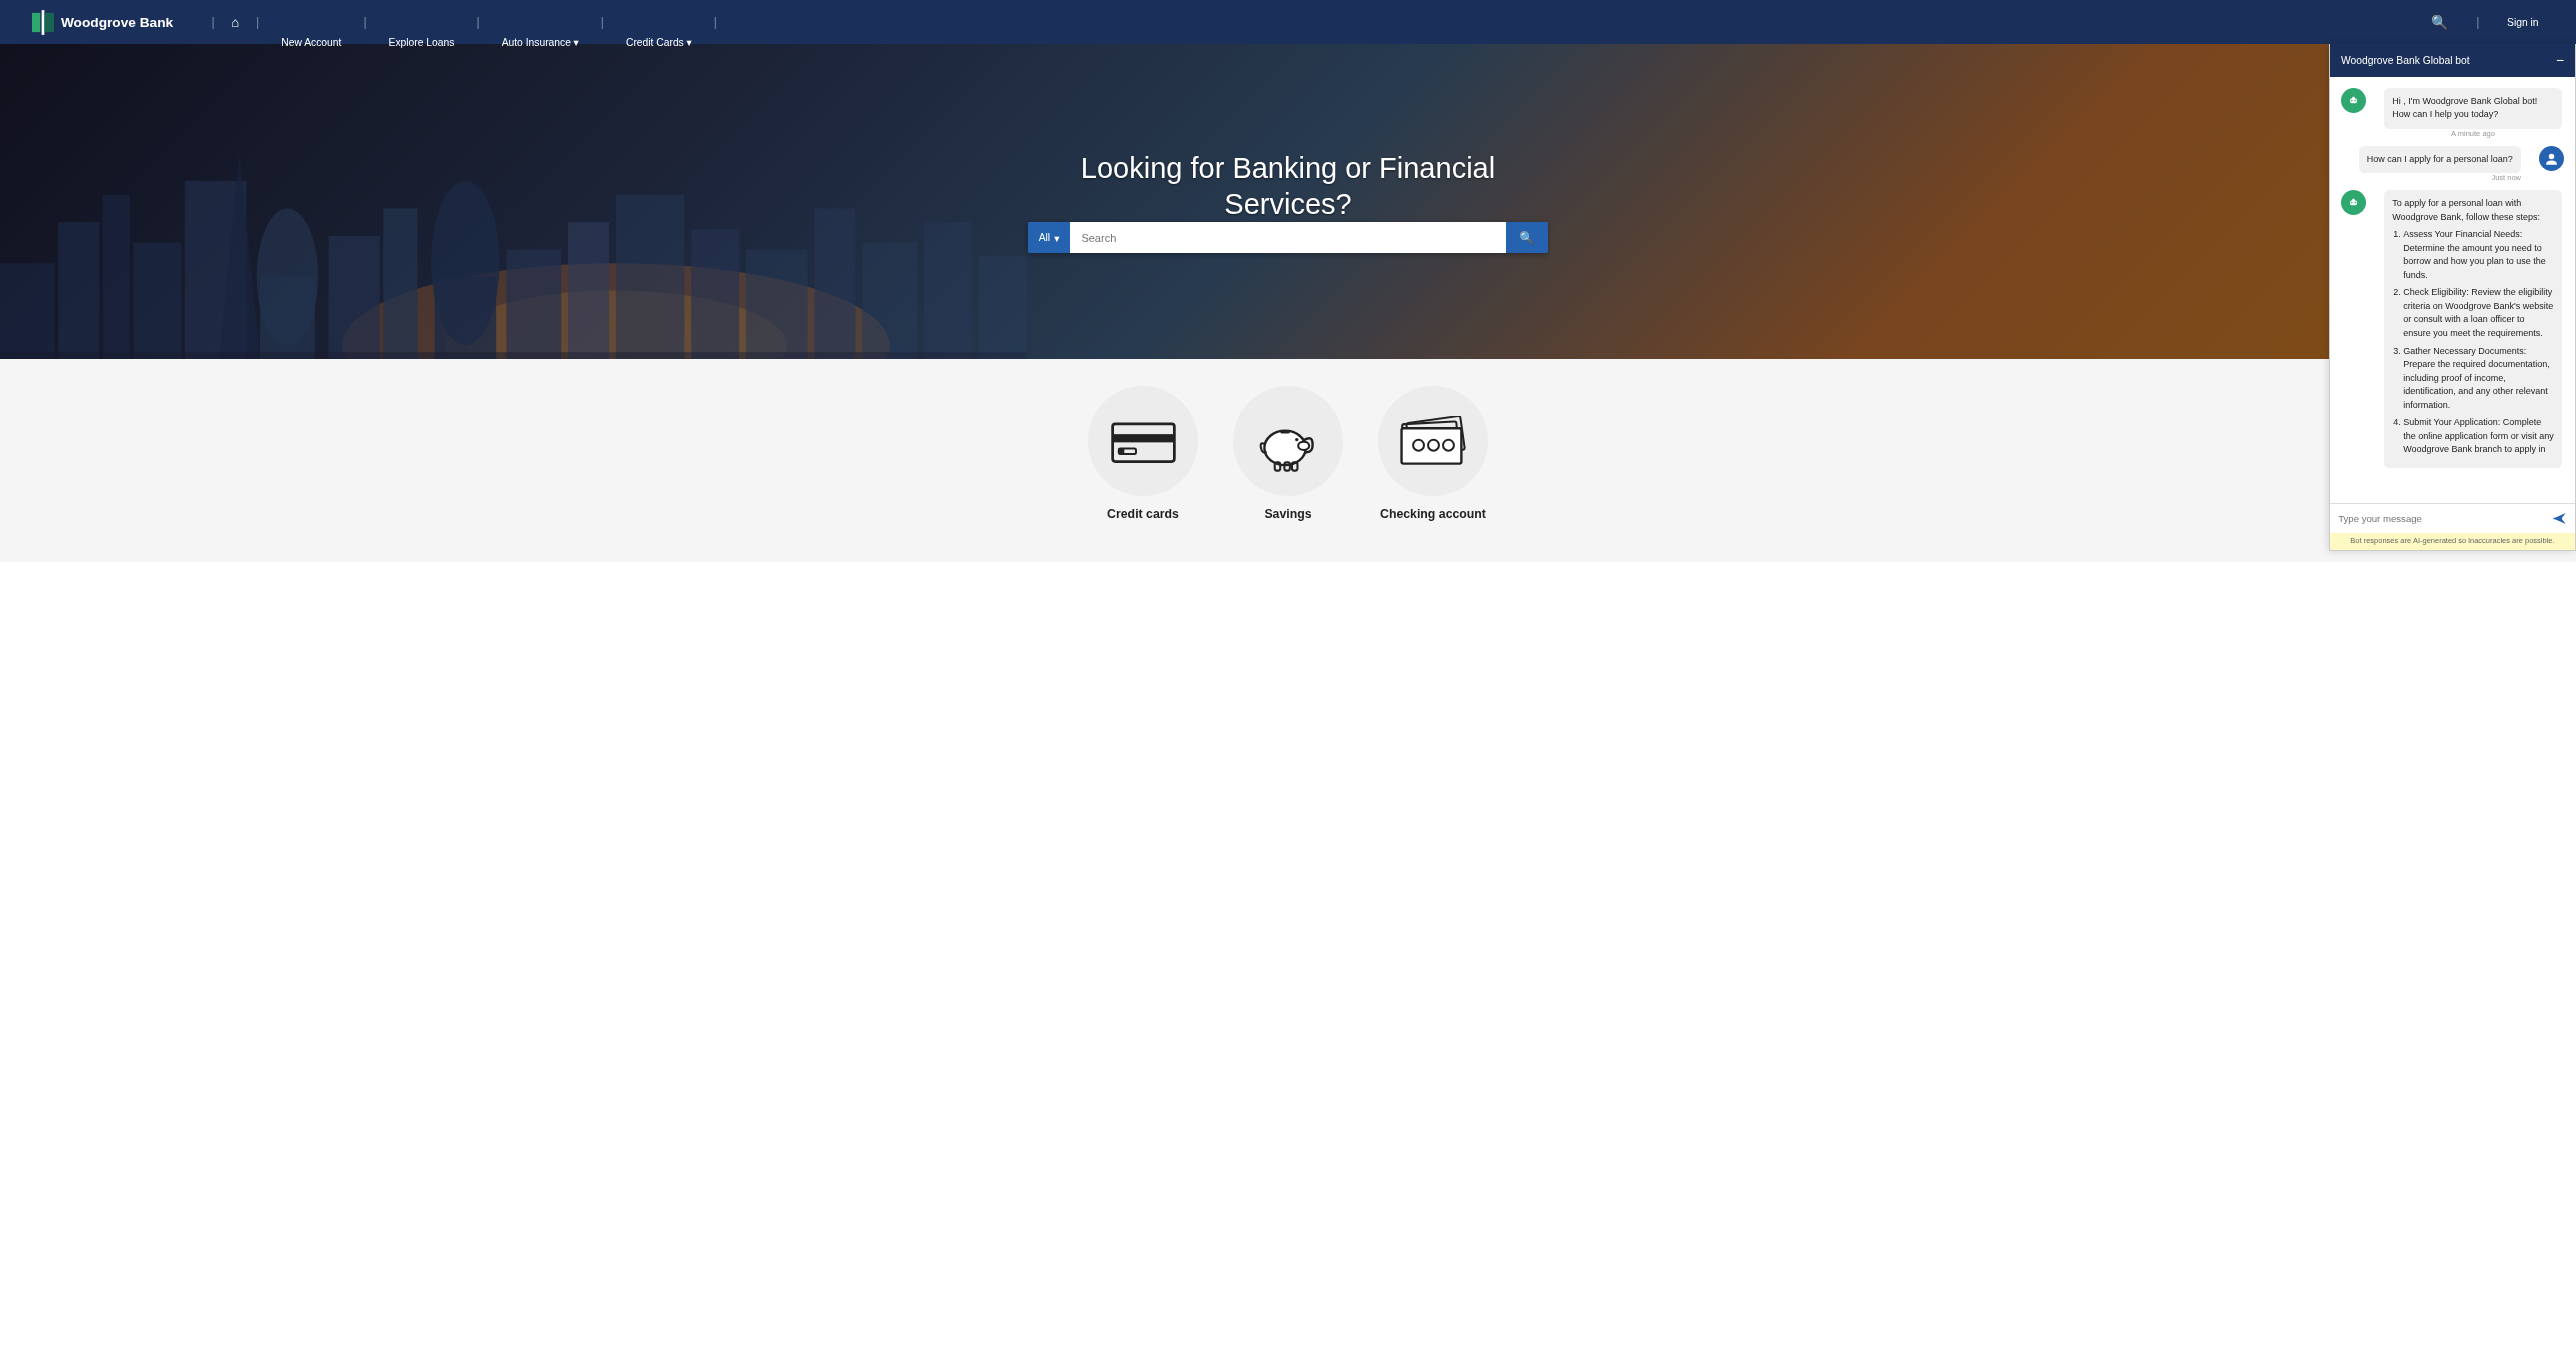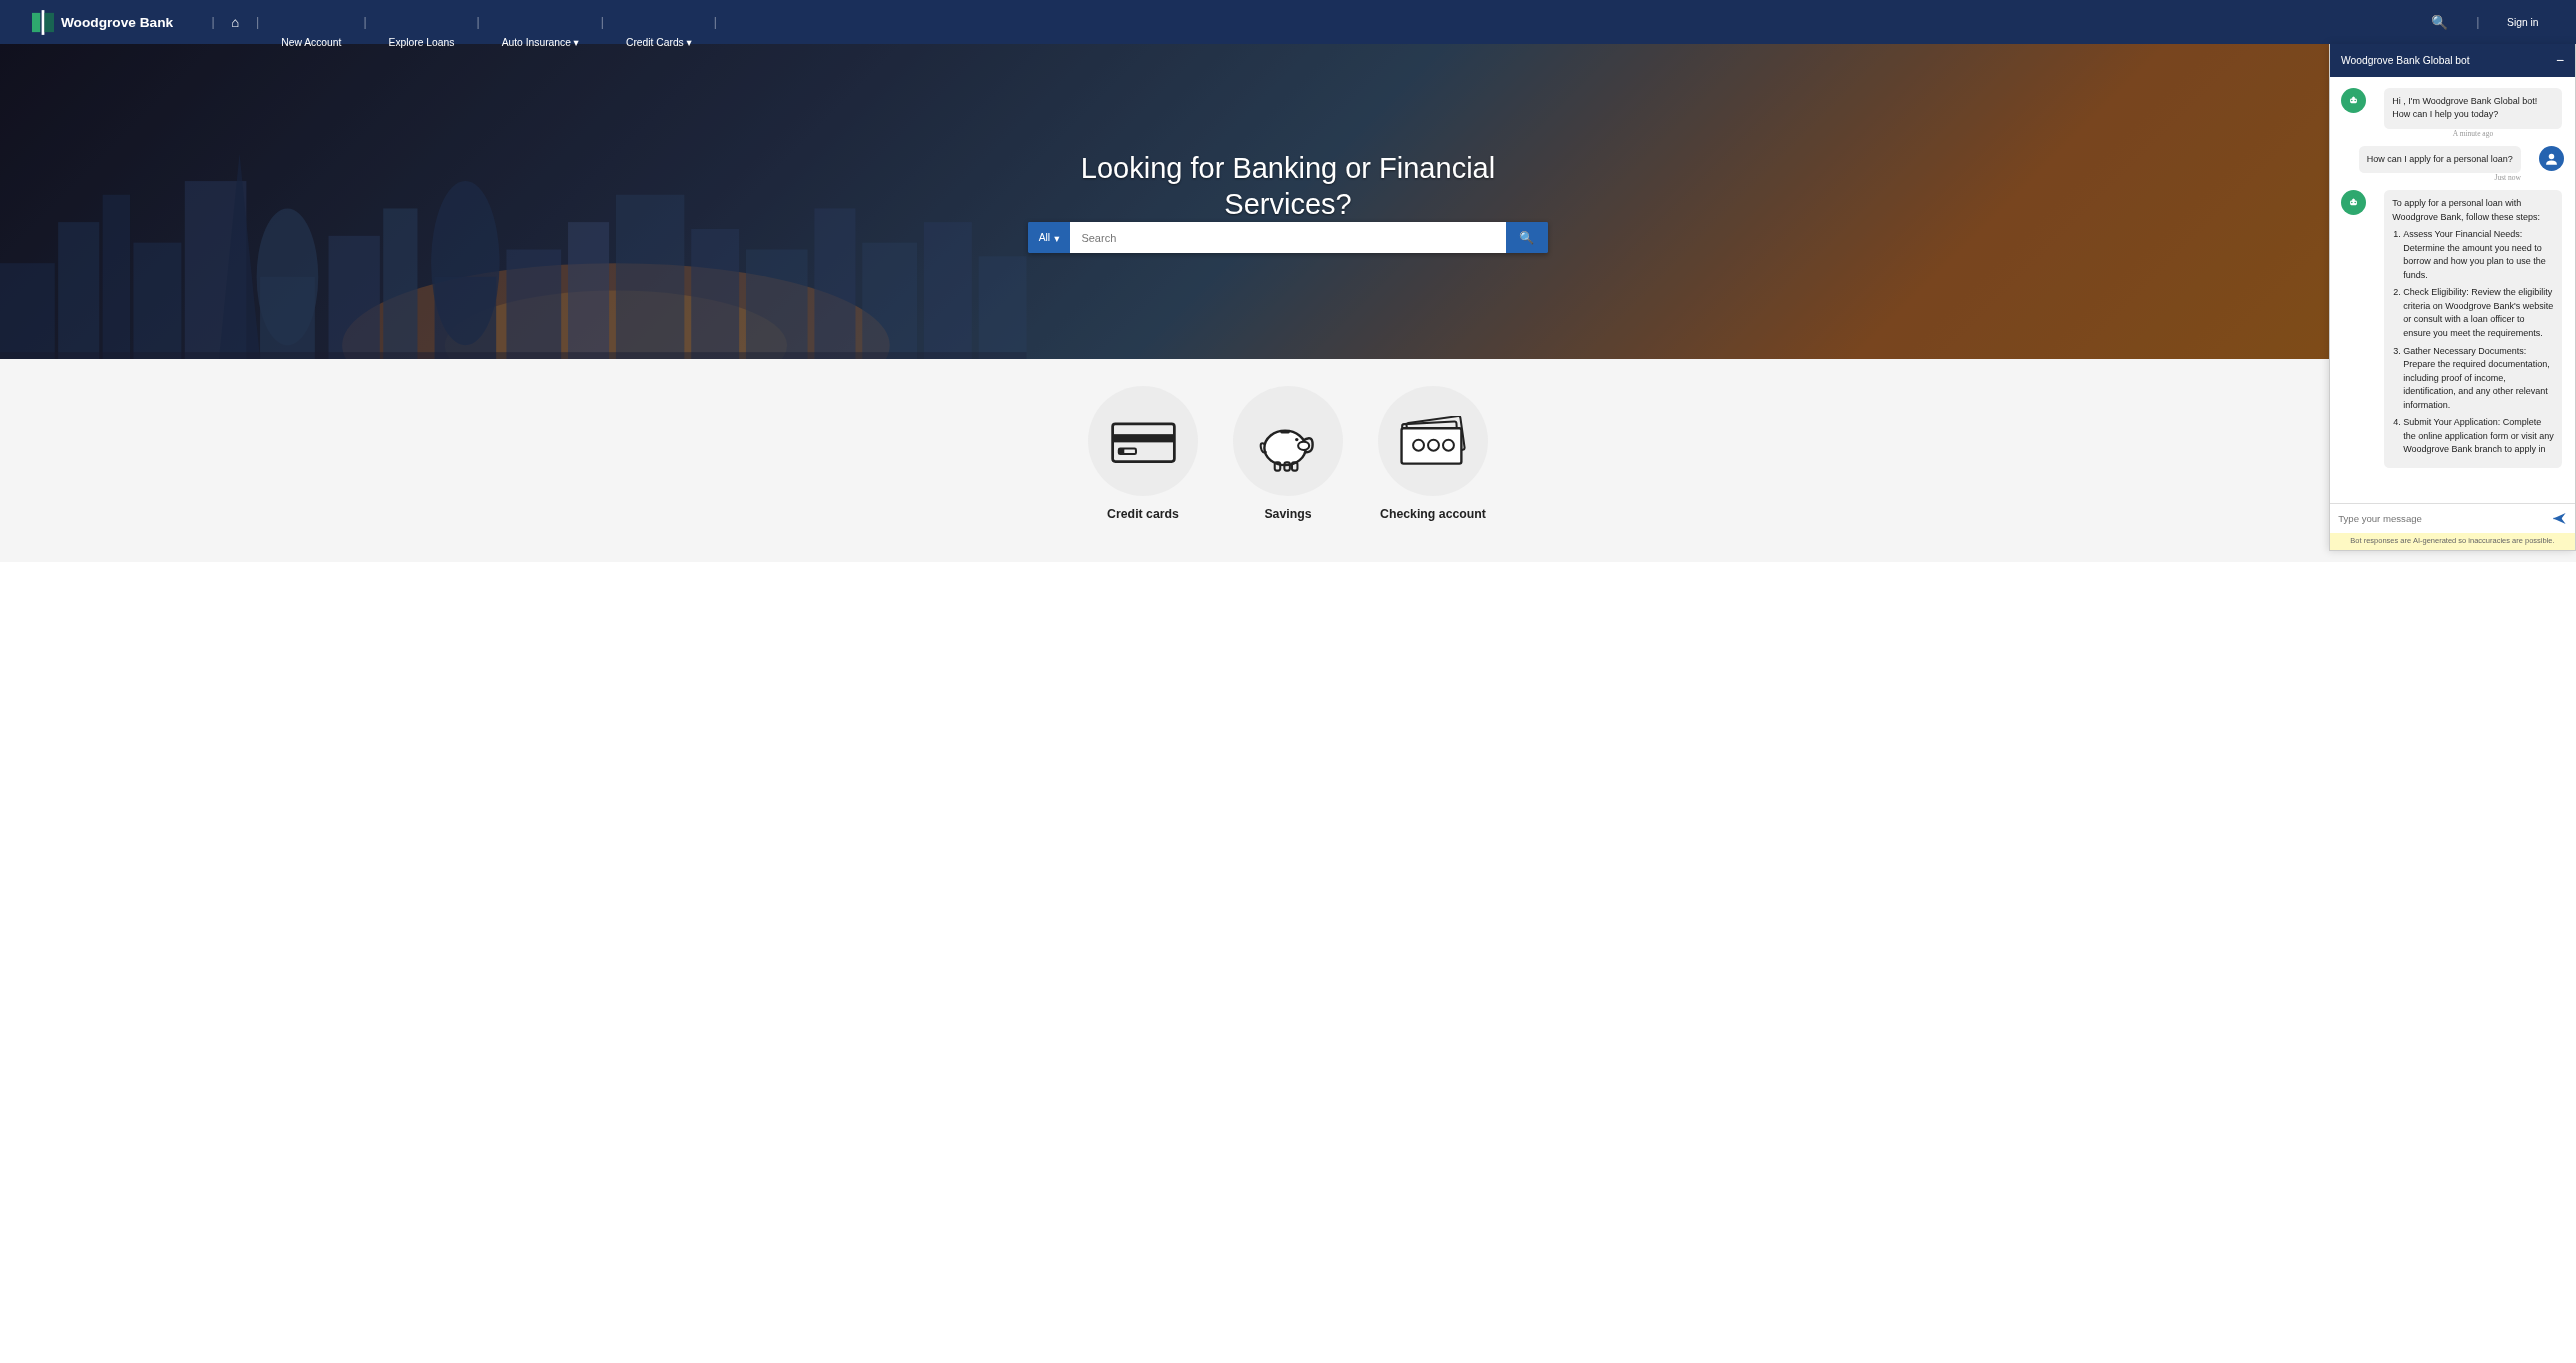--- a/index.html
+++ b/index.html
@@ -269,21 +269,20 @@
       color: #222;
     }
     .chat-bubble.user-bubble {
       background: #f0f0f0;
     }
     .chat-timestamp {
       font-size: 7.5px;
       color: #999;
       text-align: center;
       width: 100%;
-      font-family: Liberation Serif, serif;
     }
     .chat-timestamp.right {
       text-align: right;
     }
     .chat-row {
       display: flex;
       gap: 18px;
       align-items: flex-start;
     }
     .chat-row.user-row {

